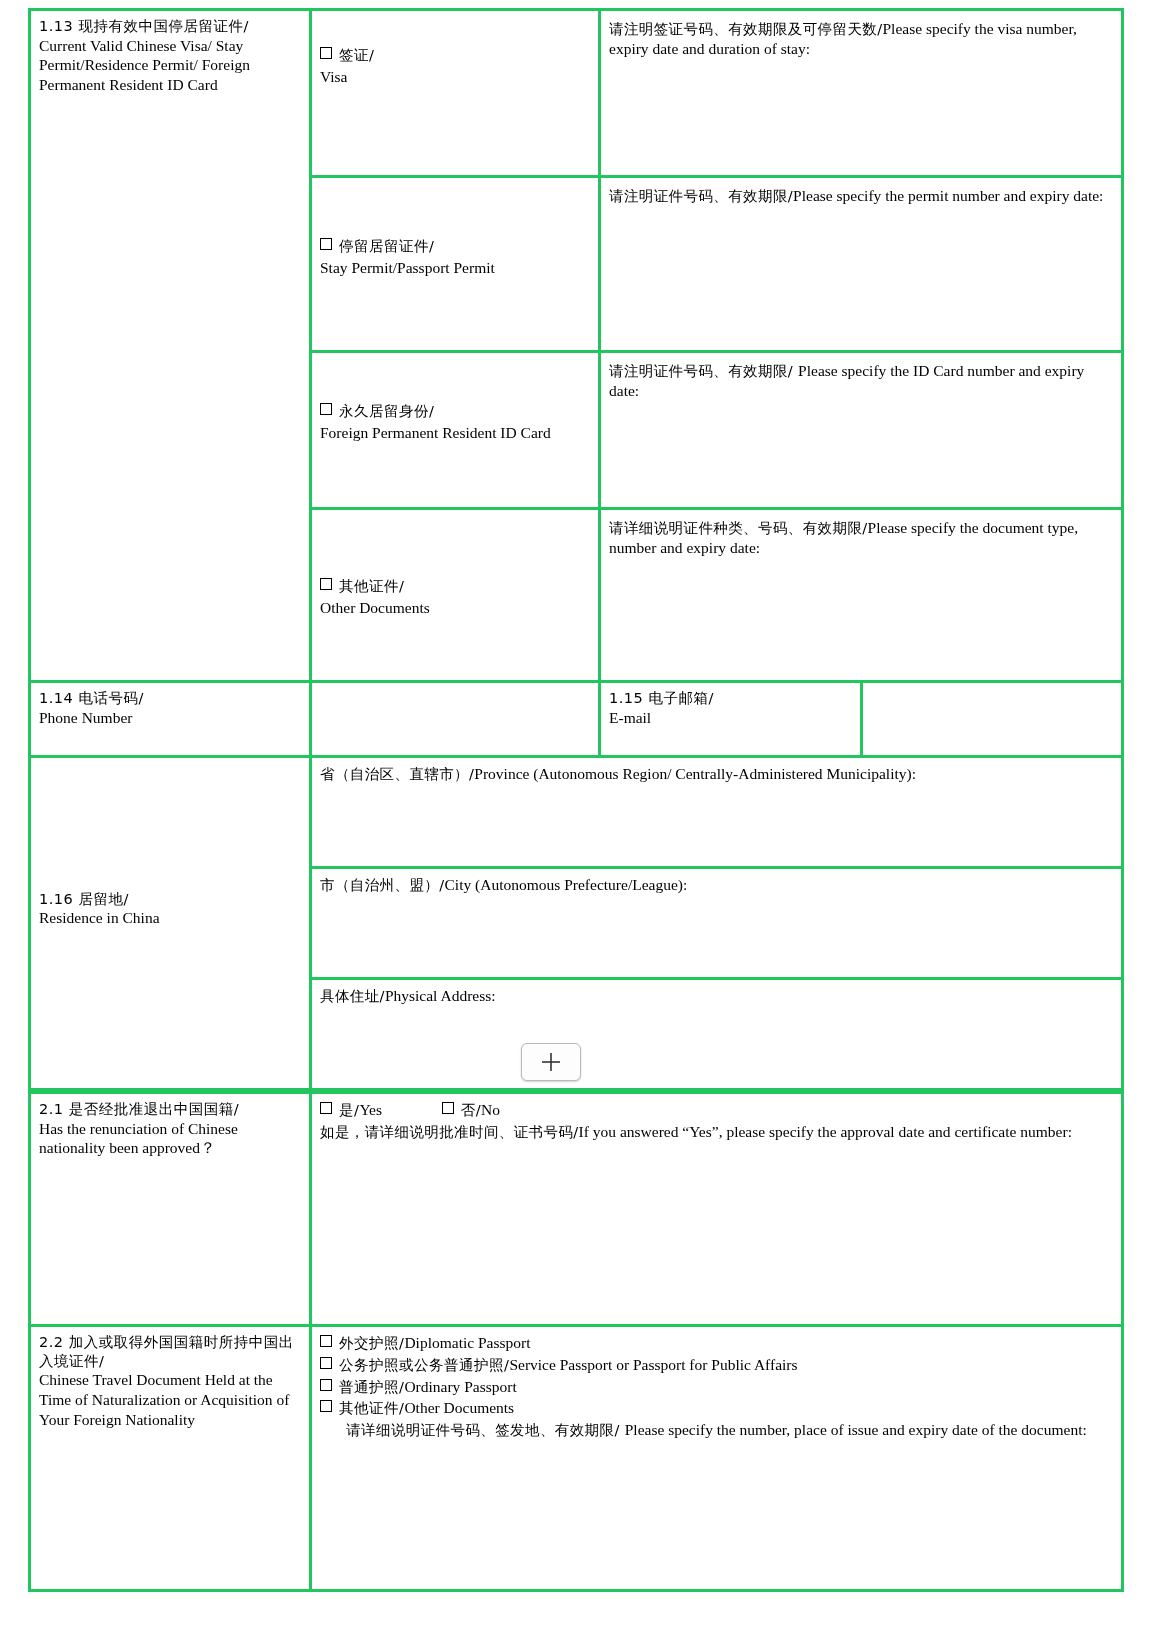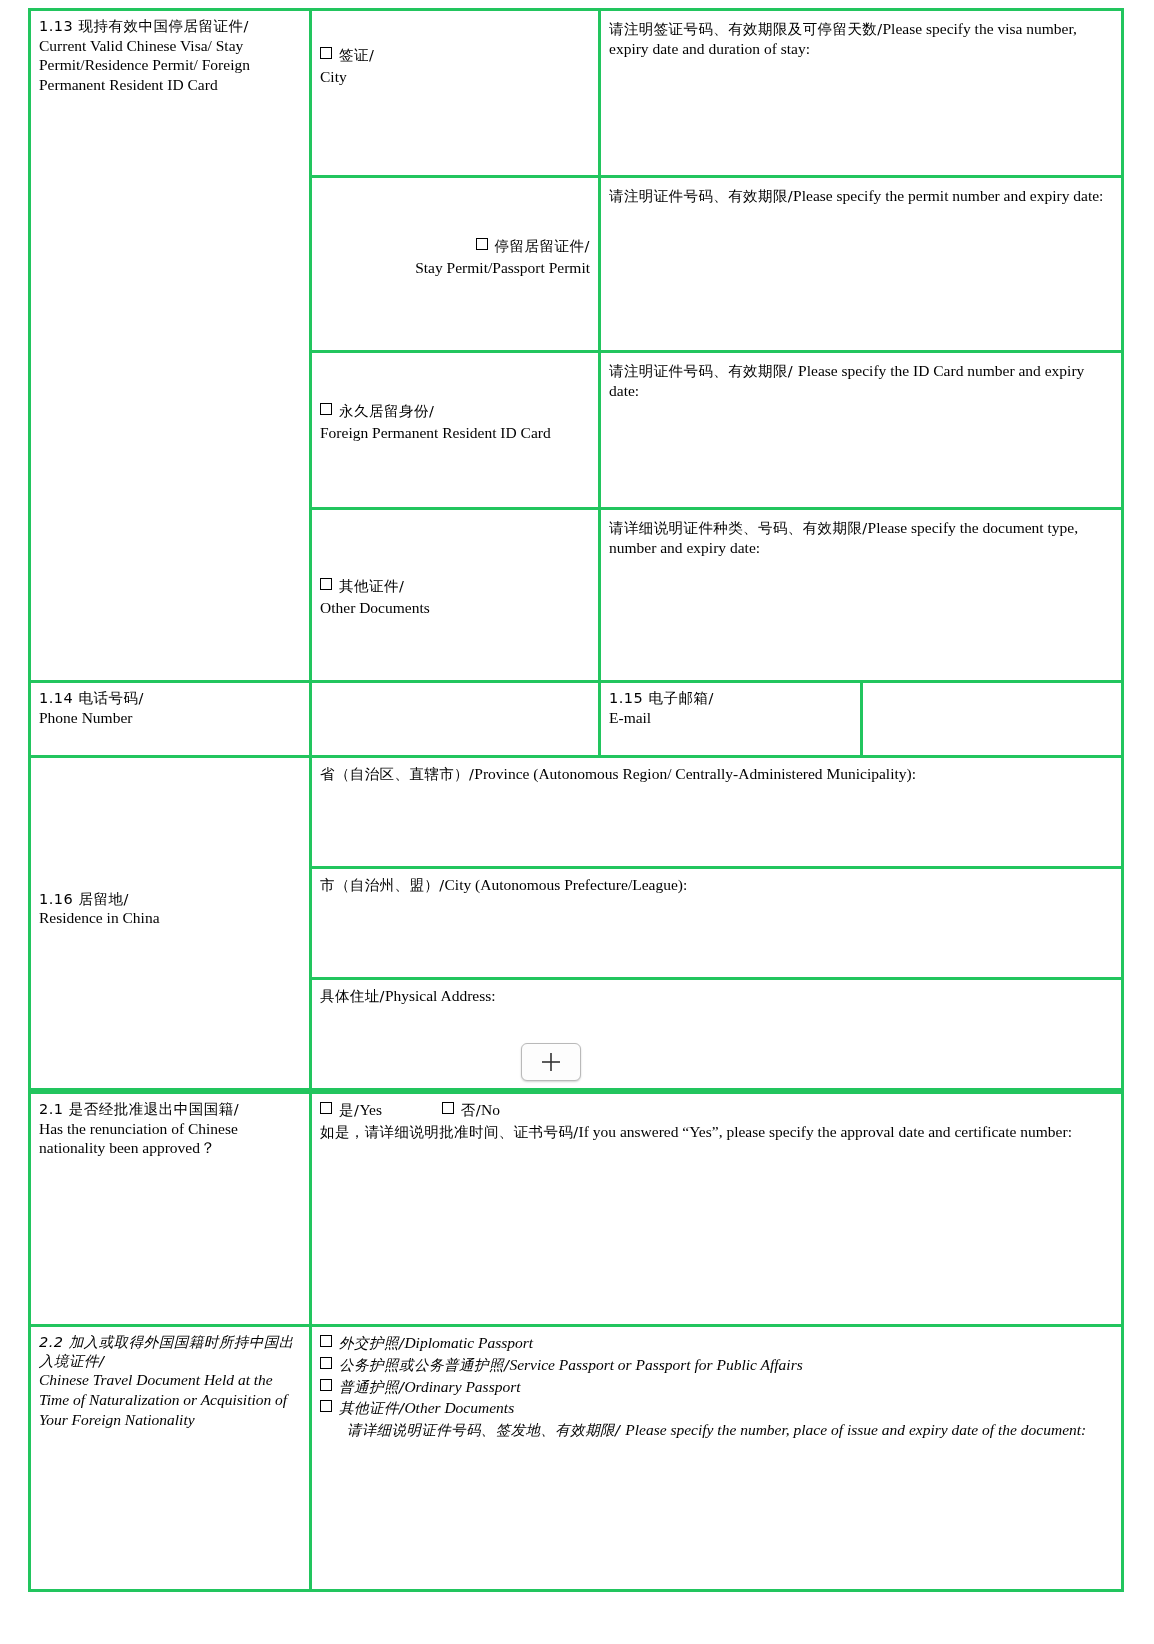--- a/index.html
+++ b/index.html
@@ -97,21 +97,21 @@
   }
   .plus-badge svg { display: block; }
   .cell-inner-top { padding-top: 2px; }
   .tall-1 { height: 152px; }
   .tall-2 { height: 160px; }
   .tall-3 { height: 142px; }
   .tall-4 { height: 158px; }
   .row-phone td { height: 60px; }
   .res-row td { height: 96px; }
   .q21 td { height: 218px; }
-  .q22 td { height: 250px; font-style: italic; }
+  .q22 td { height: 250px; }
 </style>
 </head>
 <body>
 
 <div class="page">
 
   <table class="form">
     <tbody>
 
       <tr>
@@ -121,33 +121,33 @@
               <div class="cn">1.13 现持有效中国停居留证件/</div>
               <div class="en">Current Valid Chinese Visa/ Stay Permit/Residence Permit/ Foreign Permanent Resident ID Card</div>
             </div>
           </div>
         </td>
         <td class="mid-col tall-1">
           <div class="pad-top-mid">
             <div class="checkline">
               <span class="box"></span><span class="cn">签证/</span>
             </div>
-            <div class="en" style="margin-left:0">City</div>
+            <div class="en" style="margin-left:0">Visa</div>
           </div>
         </td>
         <td colspan="2" class="tall-1">
           <div class="mix cell-inner-top">
             <span class="cnin">请注明签证号码、有效期限及可停留天数/</span><span class="en">Please specify the visa number, expiry date and duration of stay:</span>
           </div>
         </td>
       </tr>
 
       <tr>
         <td class="mid-col tall-2">
-          <div style="padding-top:52px;text-align:right;">
+          <div style="padding-top:52px;">
             <div class="checkline">
               <span class="box"></span><span class="cn">停留居留证件/</span>
             </div>
             <div class="en">Stay Permit/Passport Permit</div>
           </div>
         </td>
         <td colspan="2" class="tall-2">
           <div class="mix cell-inner-top">
             <span class="cnin">请注明证件号码、有效期限/</span><span class="en">Please specify the permit number and expiry date:</span>
           </div>

